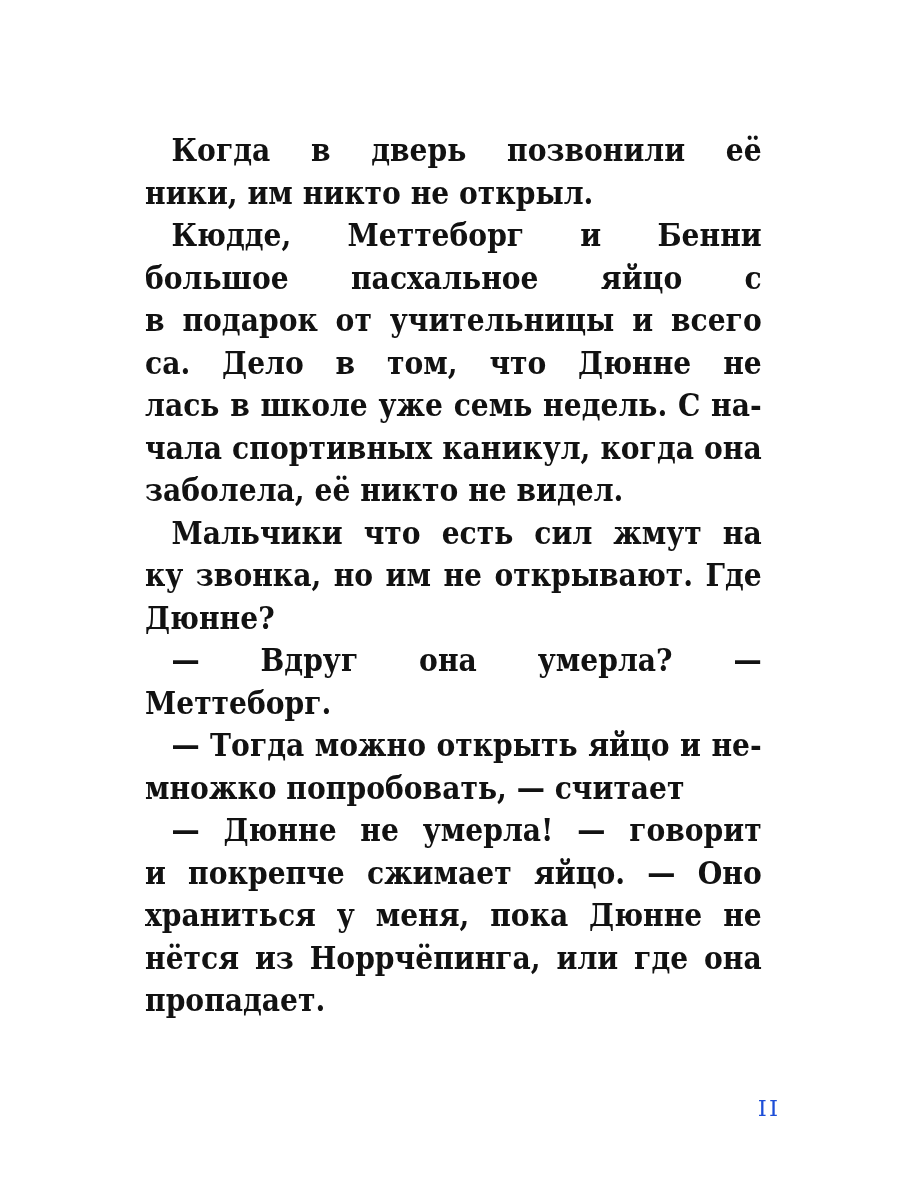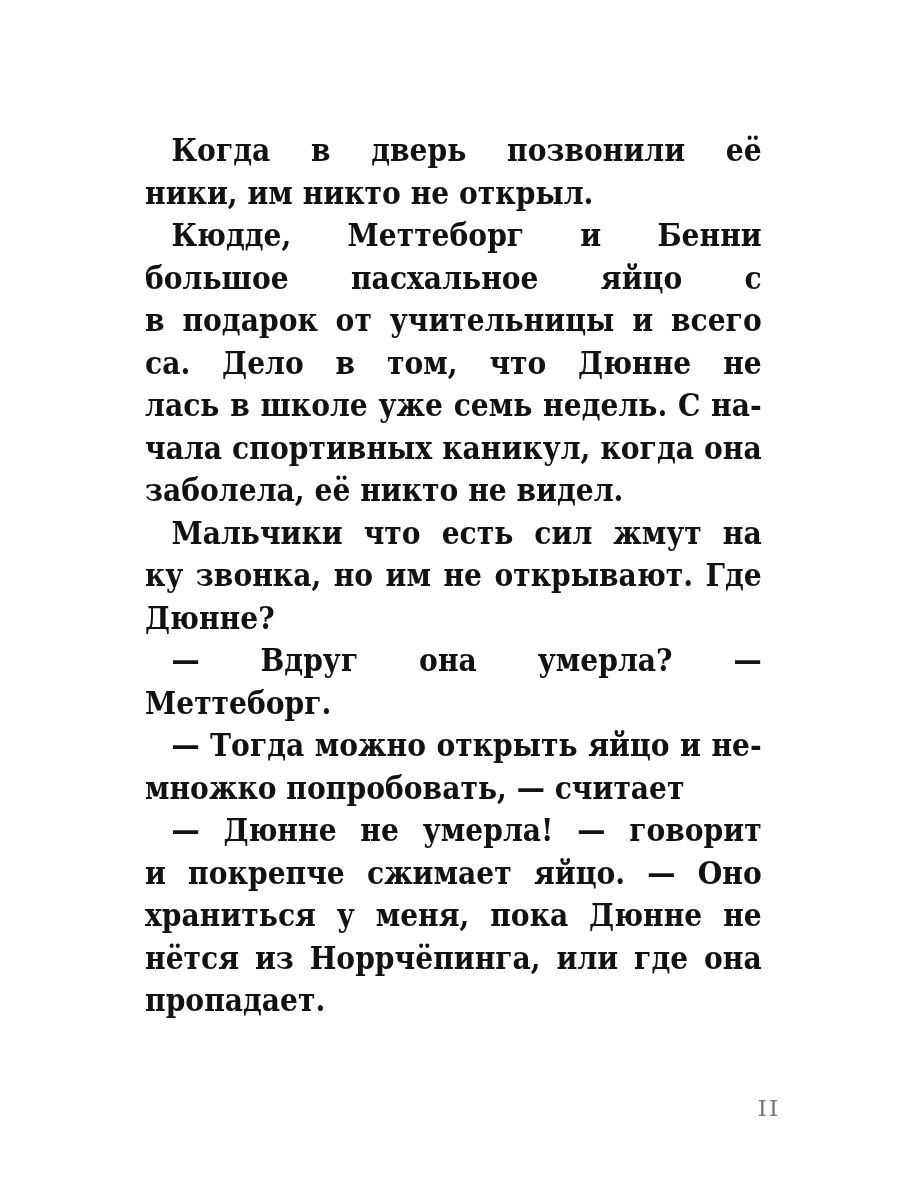--- a/index.html
+++ b/index.html
@@ -85,14 +85,14 @@
         <div class="line lastline">множко попробовать, — считает Бенни.</div>
       </div>
       <div class="paragraph">
         <div class="line justify indent">— Дюнне не умерла! — говорит Кюдде</div>
         <div class="line justify">и покрепче сжимает яйцо. — Оно будет</div>
         <div class="line justify">храниться у меня, пока Дюнне не вер-</div>
         <div class="line justify">нётся из Норрчёпинга, или где она там</div>
         <div class="line lastline">пропадает.</div>
       </div>
     </div>
-  <div class="page-number" style="color: #737373;">II</div>
+  <div class="page-number" style="color: #1d4ed8;">II</div>
 </div>
 
 </body></html>

